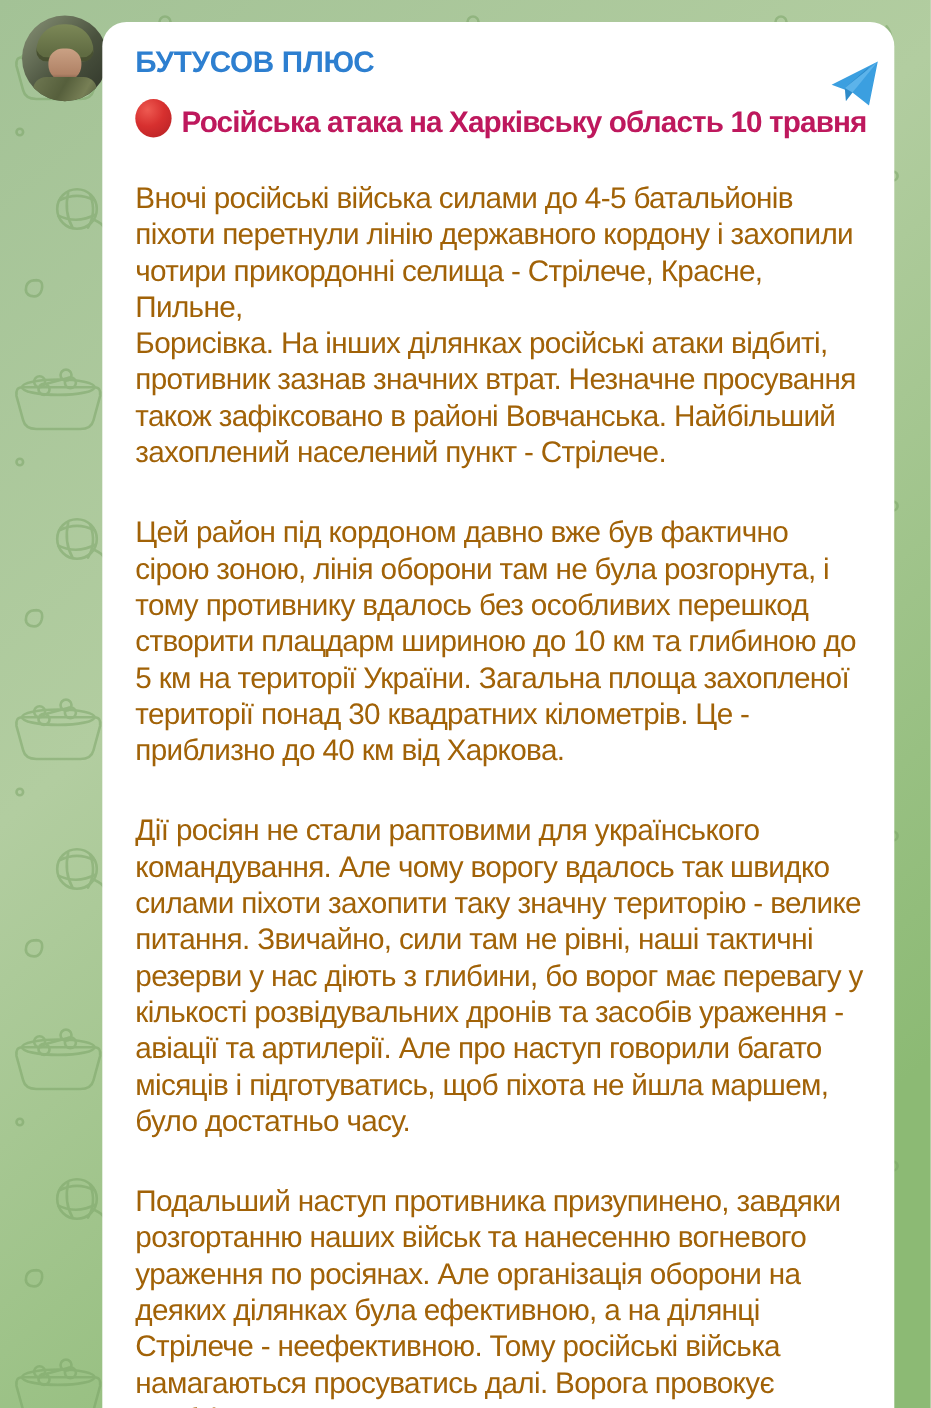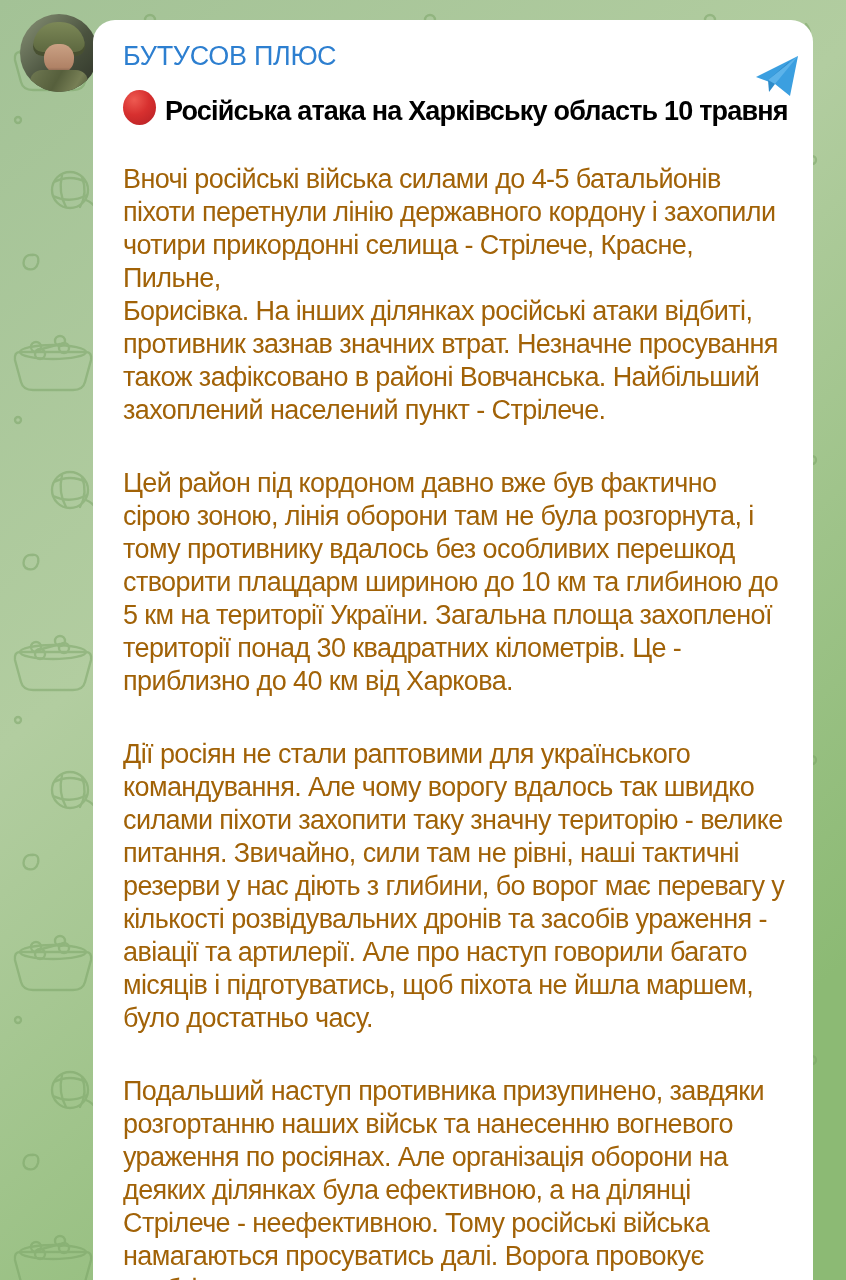--- a/index.html
+++ b/index.html
@@ -34,41 +34,41 @@
     border-radius: 12px 12px 0 0;
     background: linear-gradient(120deg, #6f7852 0%, #565f3c 45%, #777f55 75%, #4c543a 100%);
   }
 
   .bubble {
     position: absolute; left: 93px; top: 20px; width: 720px; height: 1290px;
     background: #ffffff; border-radius: 22px;
     padding: 18px 18px 30px 30px;
   }
   .channel-name {
-    color: #2d7fd0; font-weight: normal; font-size: 27px;
+    color: #2d7fd0; font-weight: bold; font-size: 27px;
     line-height: 30px; letter-spacing: -0.3px;
     padding-top: 3px; cursor: pointer; width: 600px;
   }
   .plane {
     position: absolute; top: 32px; right: 12px; width: 48px; height: 48px;
     cursor: pointer;
   }
   .plane svg { width: 48px; height: 48px; display: block; }
 
   .title-row {
     margin-top: 19px; line-height: 40px; white-space: nowrap;
   }
   .emoji-red {
     display: inline-block; vertical-align: -5px;
     width: 33px; height: 35px; border-radius: 50%;
     background: radial-gradient(circle at 34% 28%, #ee5a51 0%, #d7302f 45%, #b31f24 100%);
     margin-right: 9px;
   }
   .title-text {
-    font-weight: bold; color: #000000; font-size: 27px; letter-spacing: -0.8px;
+    font-weight: bold; color: #be185d; font-size: 27px; letter-spacing: -0.8px;
   }
 
   .message-body { margin-top: 28px; }
   .para {
     white-space: pre-line;
     color: #a16207; font-size: 27px; line-height: 33px; letter-spacing: -0.6px;
     margin-bottom: 40px;
   }
   .para:last-child { margin-bottom: 0; }
 </style>

